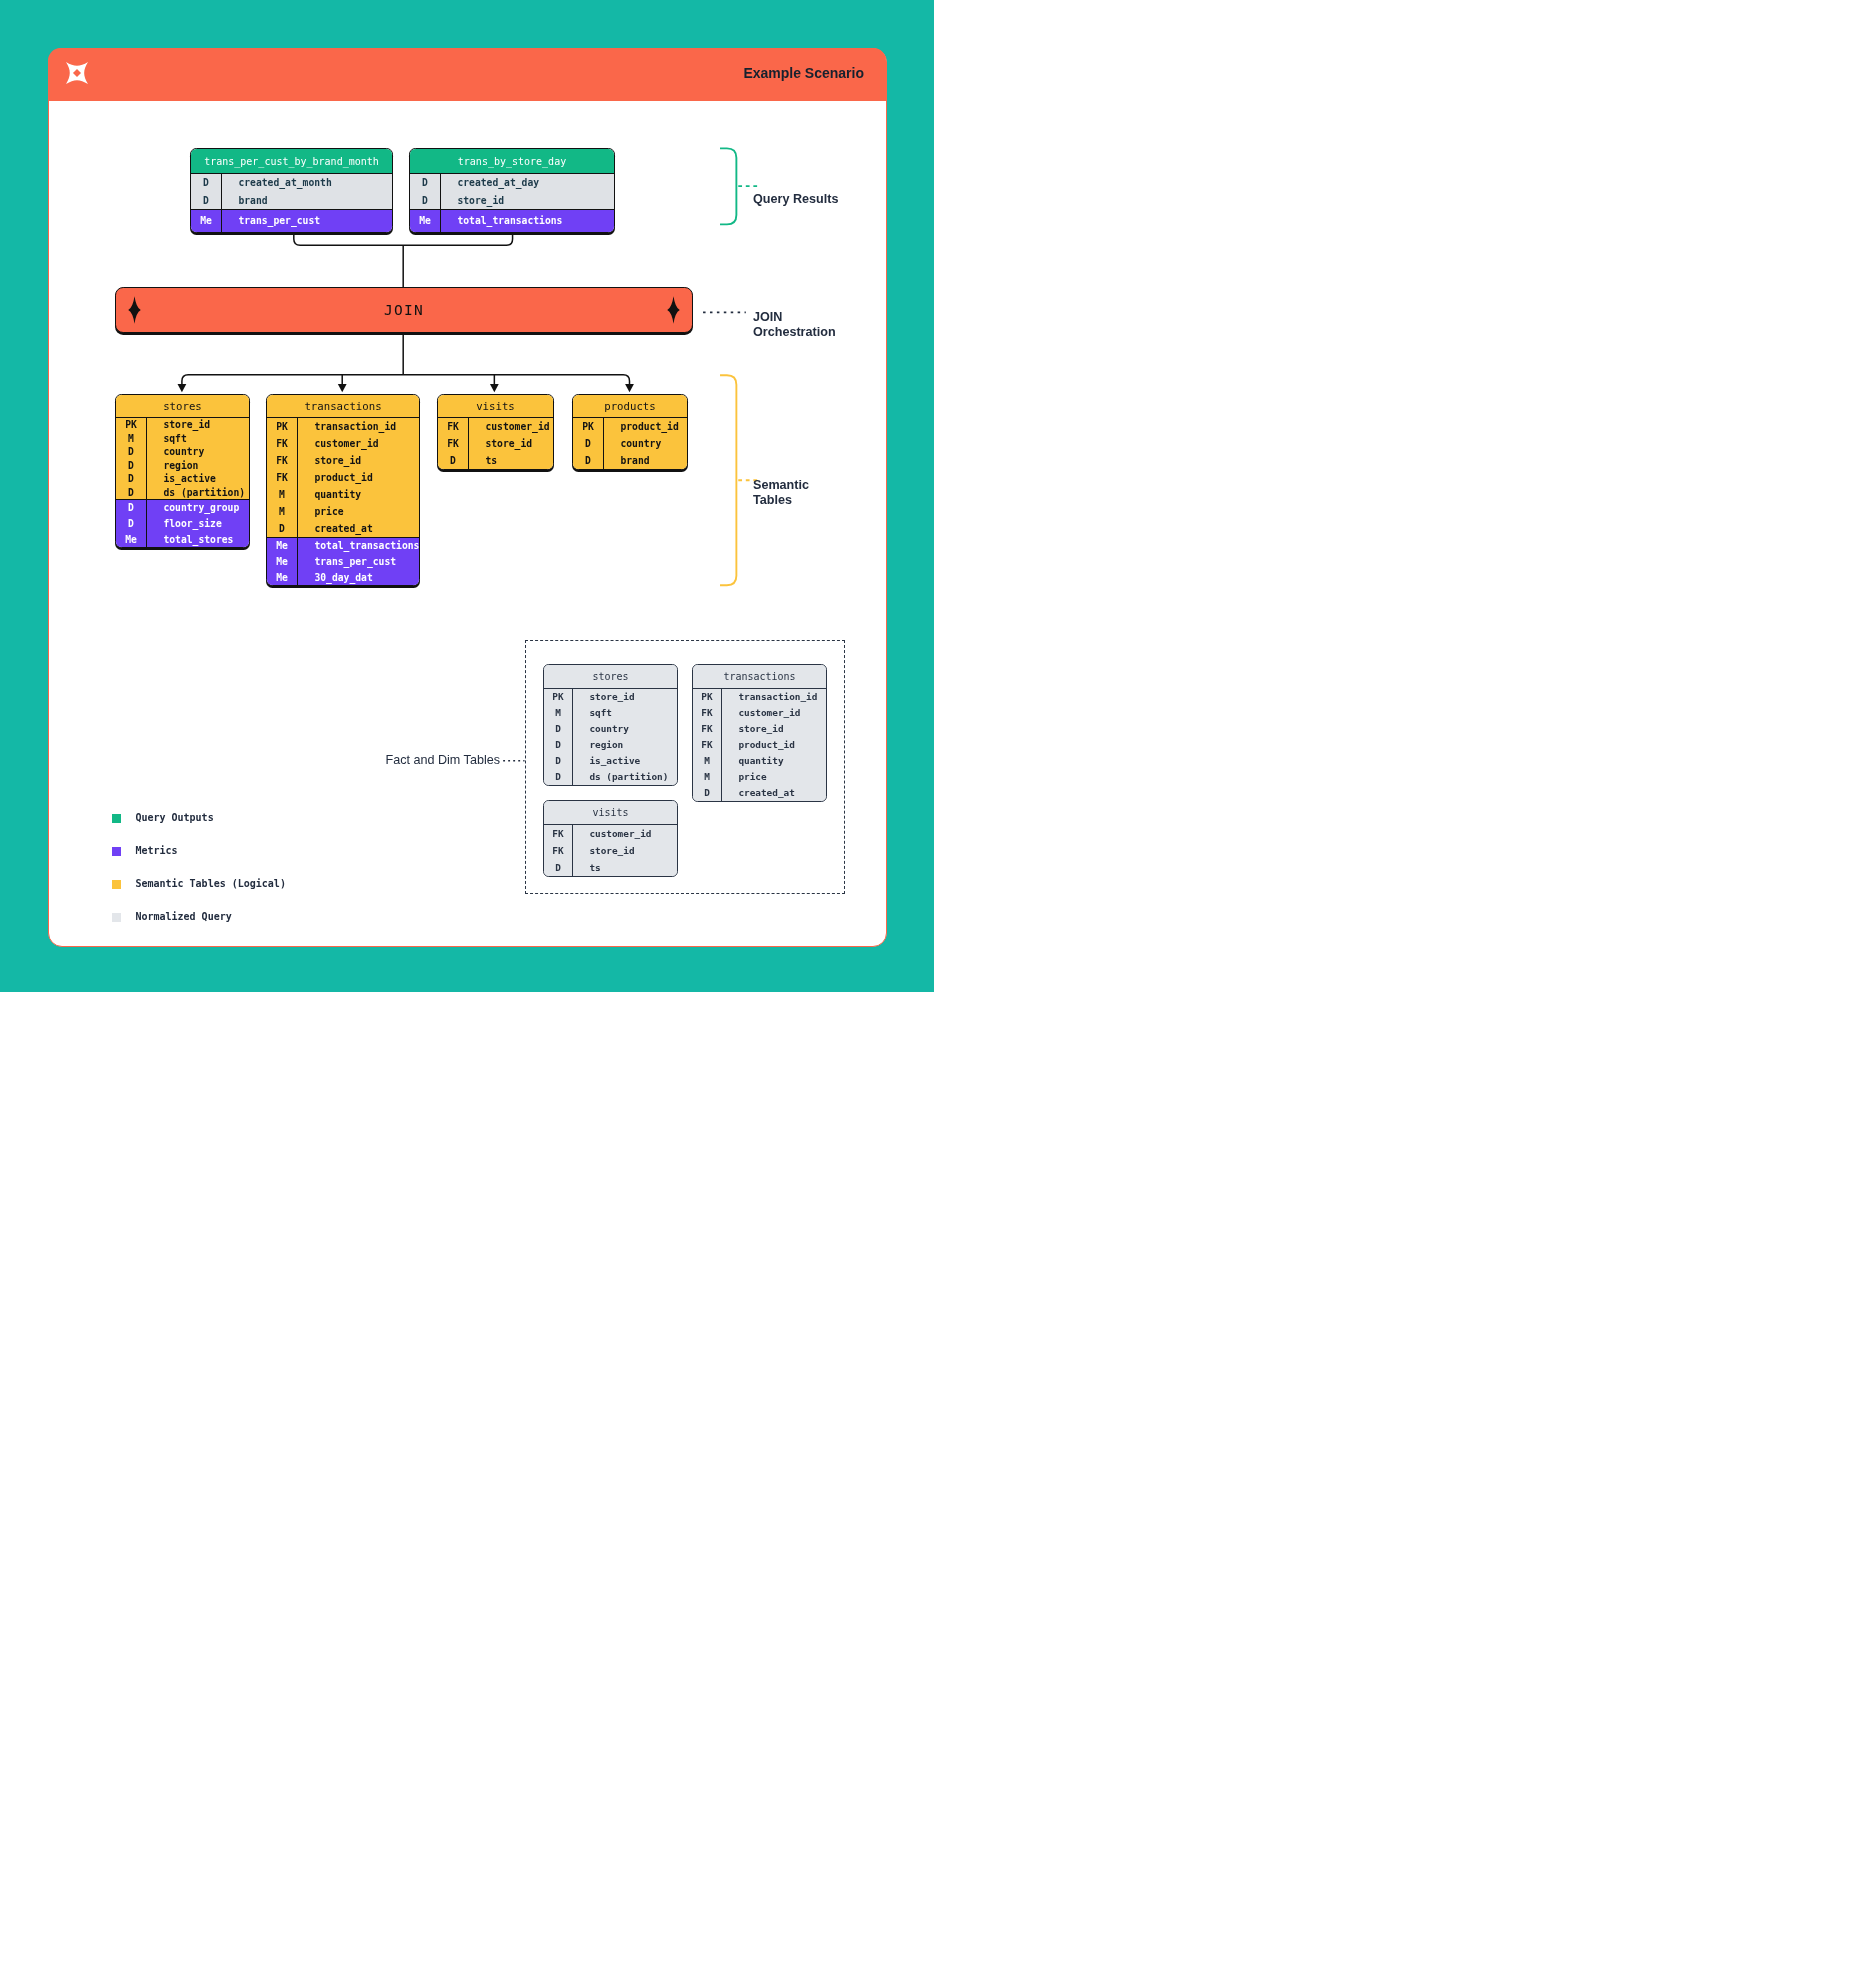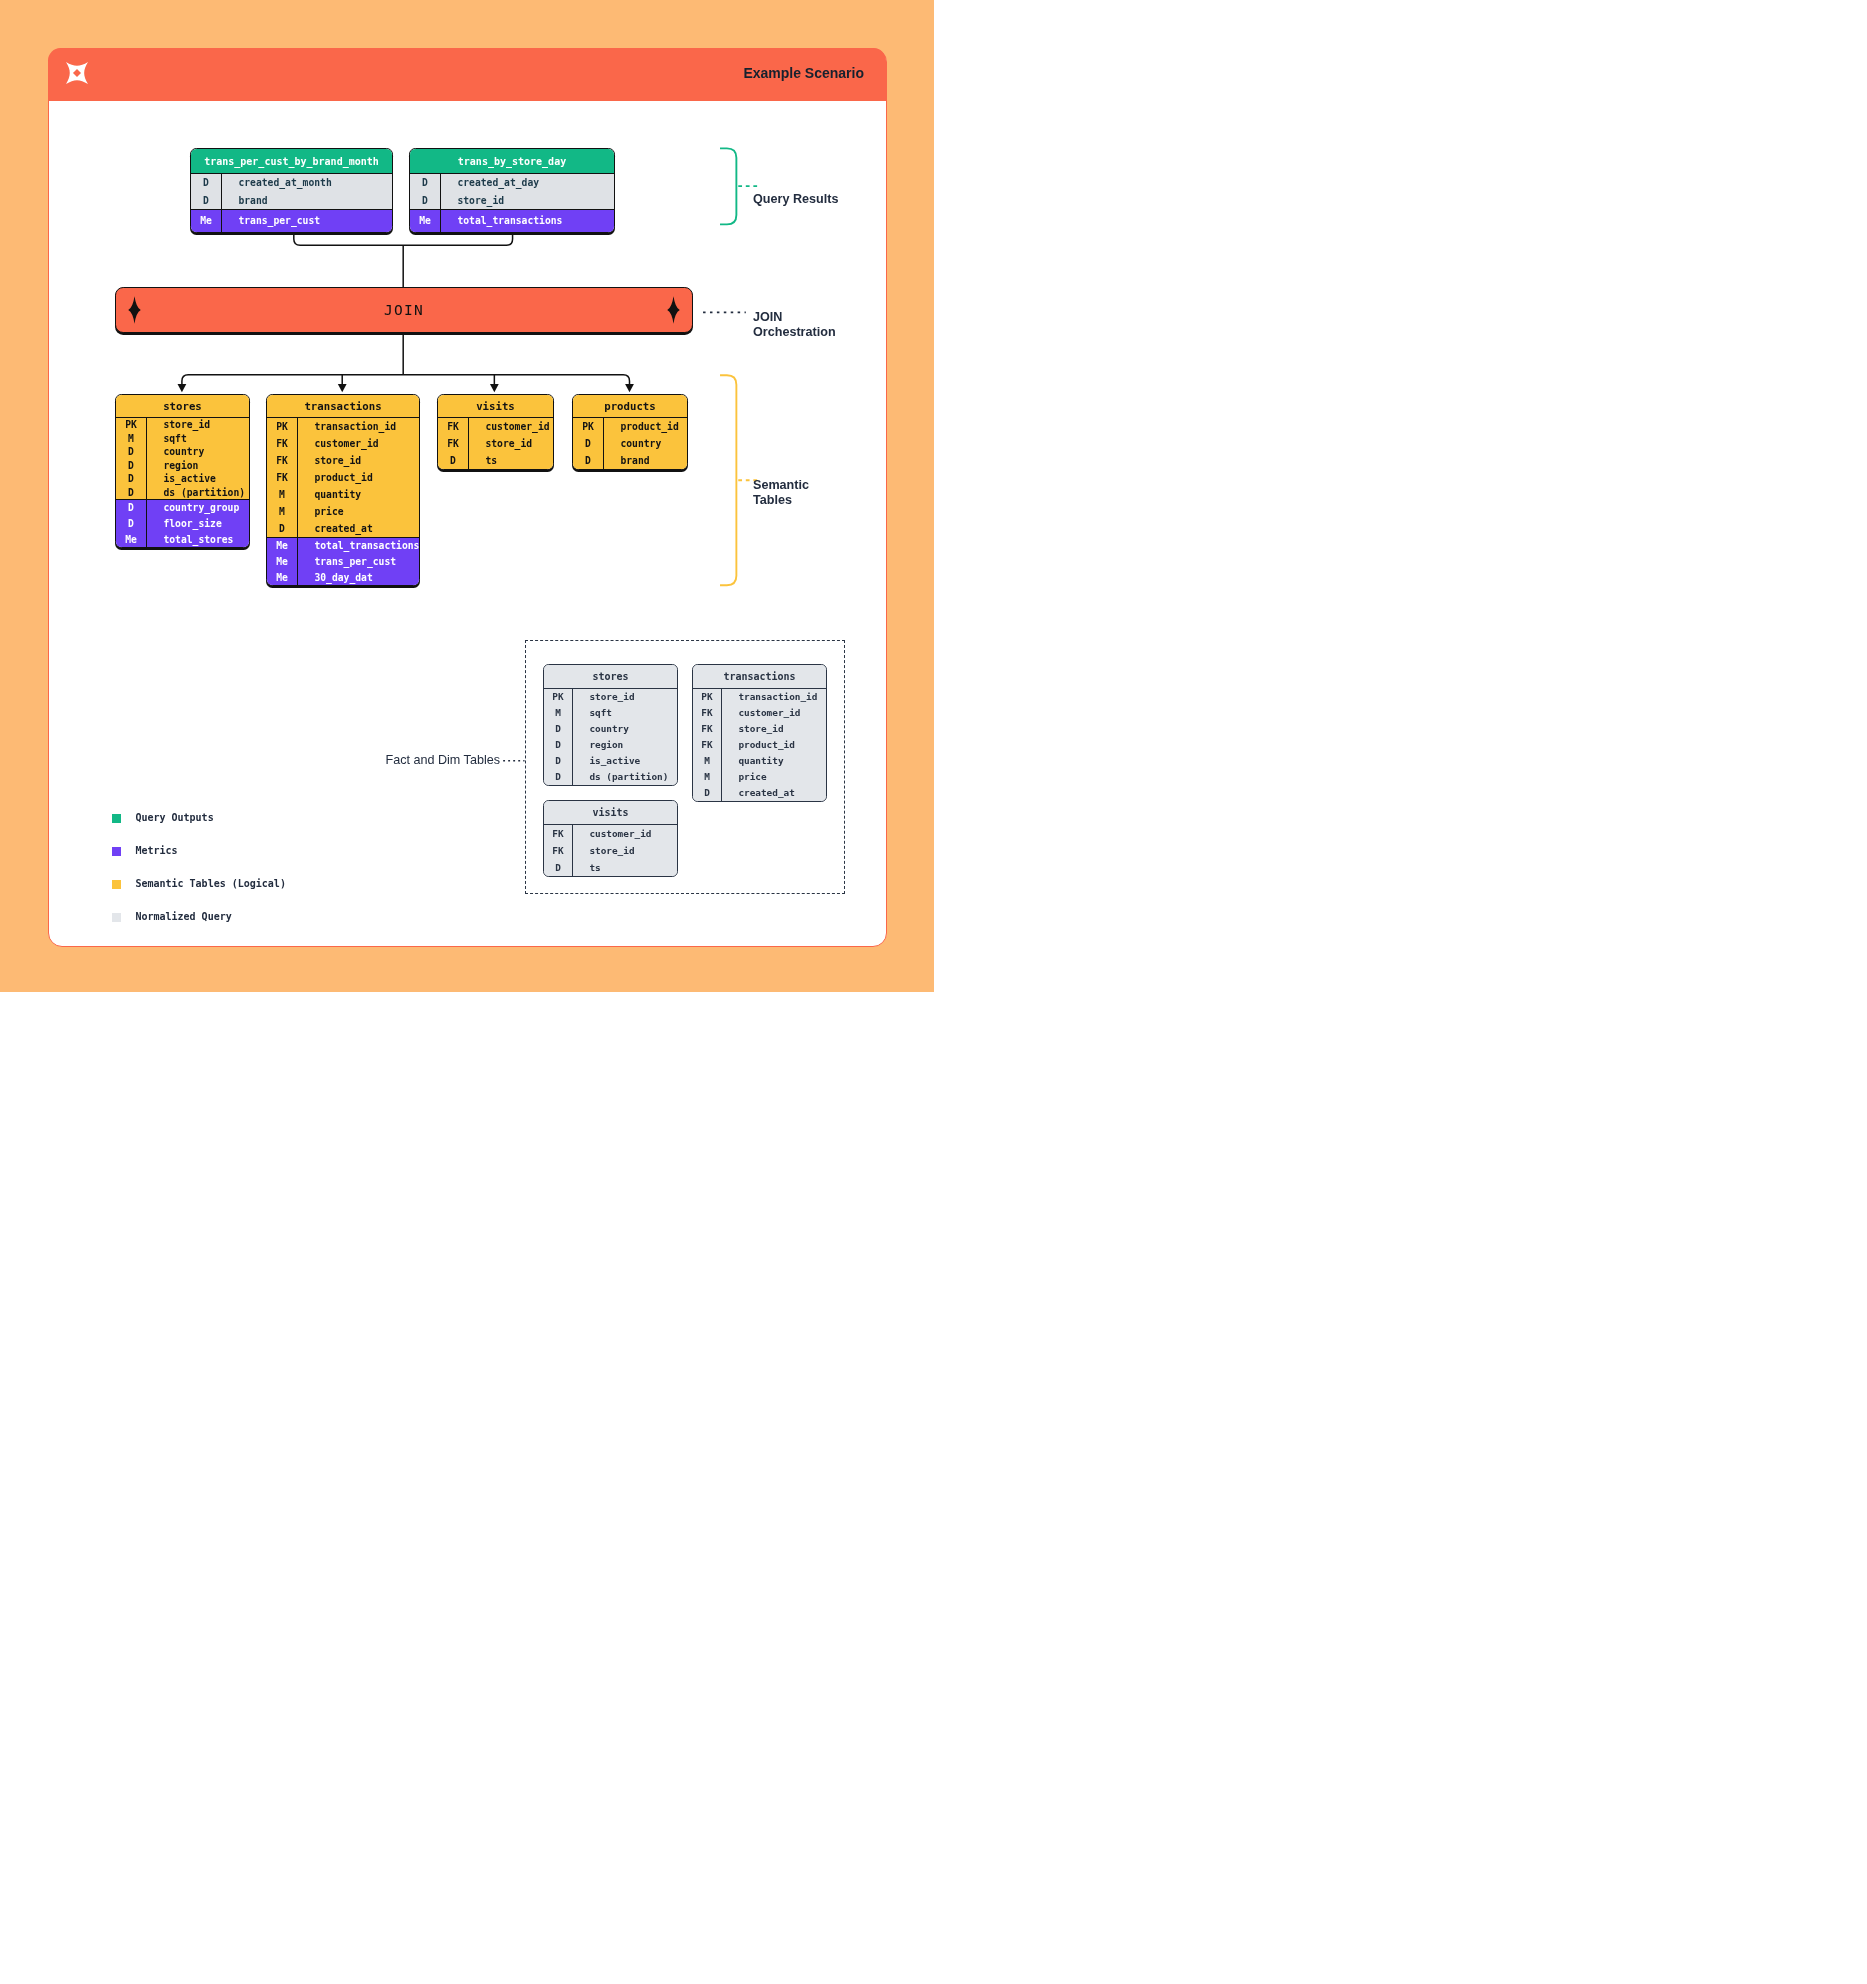--- a/index.html
+++ b/index.html
@@ -1,33 +1,33 @@
 <!DOCTYPE html>
 <html style="font-size:10px"><head>
 <meta charset="utf-8">
 <style>
   html,body{margin:0;padding:0;background:#ffffff;}
-  .canvas{position:relative;width:934px;height:992px;background:#fdba74;overflow:hidden;
+  .canvas{position:relative;width:934px;height:992px;background:#14b8a6;overflow:hidden;
           font-family:"DejaVu Sans Mono", monospace;}
   .card{position:absolute;left:48px;top:48px;width:837px;height:897px;
         border:1.3px solid #FA674A;border-radius:14px;background:#fff;}
   .topbar{position:absolute;left:48px;top:48px;width:838px;height:53px;
           background:#FA674A;border-radius:12.6px 12.6px 0 0;}
   .brand-title{position:absolute;top:65px;right:70px;
                font-family:"Liberation Sans",sans-serif;font-weight:700;font-size:14px;color:#16212E;}
   .logo{position:absolute;left:59px;top:55px;width:36px;height:36px;}
 
   
   .wires{position:absolute;left:0;top:0;width:934px;height:992px;pointer-events:none;z-index:1;}
 
   
   .tbl{position:absolute;z-index:2;border-radius:6.3px;overflow:hidden;background:#fff;}
   .tbl.hard{border:1.6px solid #111;box-shadow:0 1.9px 0 #111;}
   .tbl-header{display:flex;align-items:center;justify-content:center;
-              font-weight:700;color:#111;border-bottom:1.6px solid #111;}
+              font-weight:400;color:#111;border-bottom:1.6px solid #111;}
   .trow{display:flex;align-items:center;}
   .trow .badge{flex:0 0 30px;text-align:center;font-weight:700;}
   .trow .fname{flex:1;padding-left:16.4px;font-weight:700;white-space:nowrap;}
   .rows-main .trow .badge{border-right:1.6px solid #111;align-self:stretch;display:flex;align-items:center;justify-content:center;}
   .rows-metrics{border-top:1.6px solid #111;}
   .rows-metrics .trow .badge{border-right:1.6px solid #111;align-self:stretch;display:flex;align-items:center;justify-content:center;}
 
   
   .q-table{width:201px;}
   .q-table .tbl-header{height:24px;background:#12B886;color:#fff;font-size:10px;}

